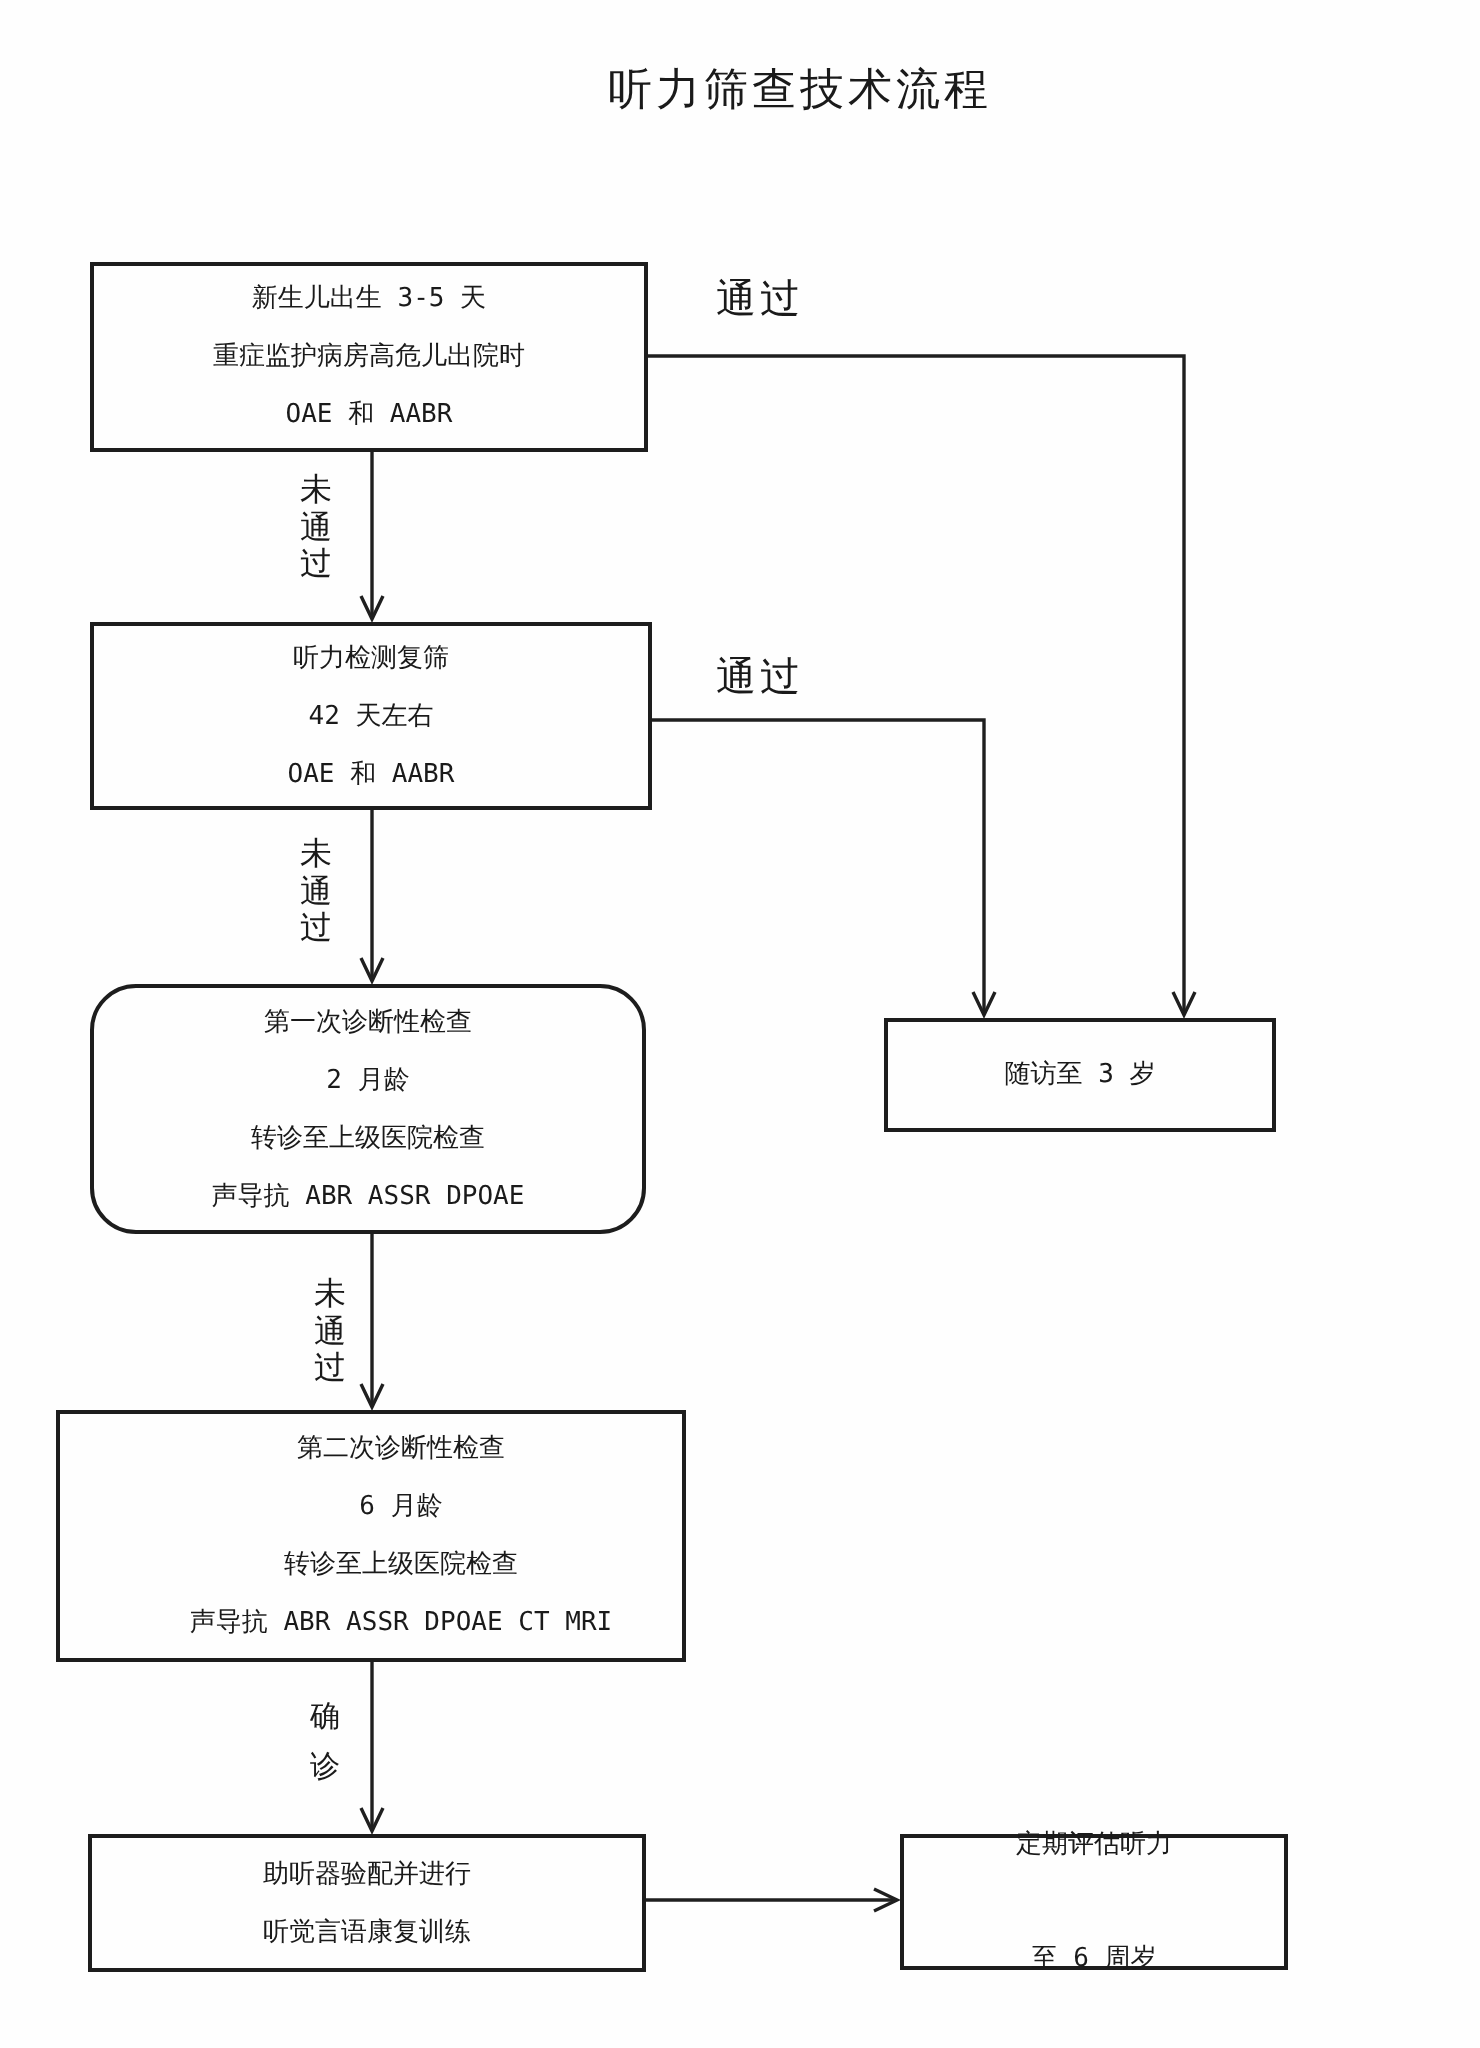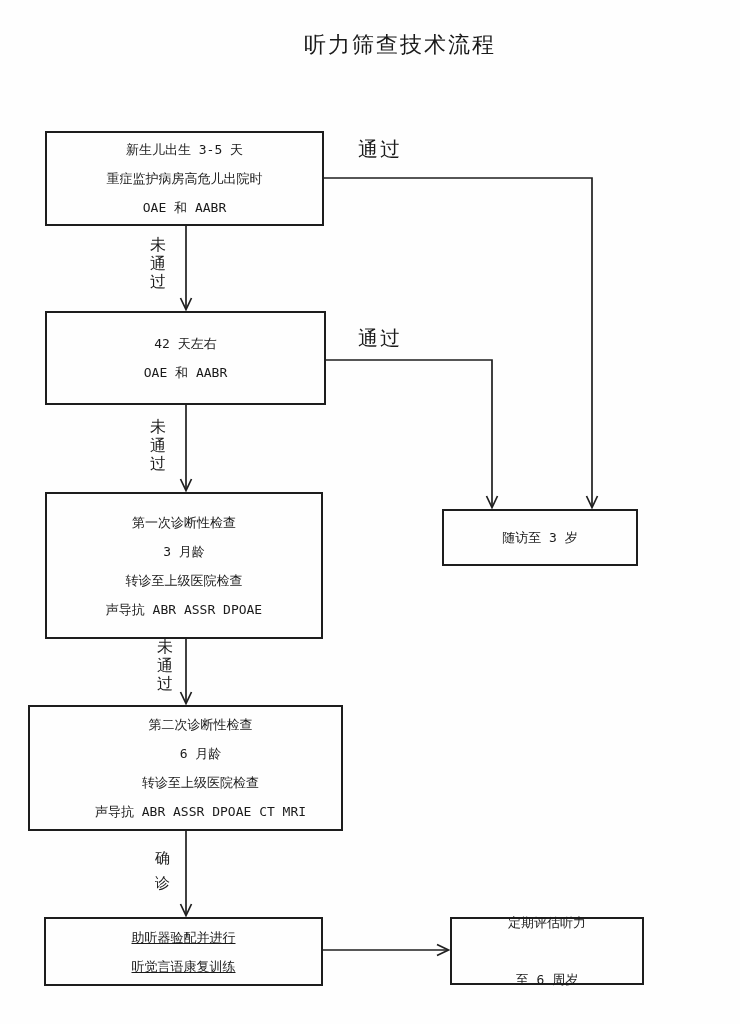--- a/index.html
+++ b/index.html
@@ -114,39 +114,40 @@
 
   <div class="page-title">听力筛查技术流程</div>
 
   <div class="node" style="left:45px; top:131px; width:279px; height:95px;">
     <div class="line">新生儿出生 3-5 天</div>
     <div class="line">重症监护病房高危儿出院时</div>
     <div class="line">OAE 和 AABR</div>
   </div>
 
   <div class="node" style="left:45px; top:311px; width:281px; height:94px;">
+    <div class="line">听力检测复筛</div>
     <div class="line">42 天左右</div>
     <div class="line">OAE 和 AABR</div>
   </div>
 
-  <div class="node" style="left:45px; top:492px; width:278px; height:147px;">
+  <div class="node" style="left:45px; top:492px; width:278px; height:125px;border-radius:23px;">
     <div class="line">第一次诊断性检查</div>
-    <div class="line">3 月龄</div>
+    <div class="line">2 月龄</div>
     <div class="line">转诊至上级医院检查</div>
     <div class="line">声导抗 ABR ASSR DPOAE</div>
   </div>
 
   <div class="node" style="left:28px; top:705px; width:315px; height:126px;padding-left:30px;">
     <div class="line">第二次诊断性检查</div>
     <div class="line">6 月龄</div>
     <div class="line">转诊至上级医院检查</div>
     <div class="line">声导抗 ABR ASSR DPOAE CT MRI</div>
   </div>
 
-  <div class="node" style="left:44px; top:917px; width:279px; height:69px;text-decoration:underline;">
+  <div class="node" style="left:44px; top:917px; width:279px; height:69px;">
     <div class="line">助听器验配并进行</div>
     <div class="line">听觉言语康复训练</div>
   </div>
 
   <div class="node" style="left:442px; top:509px; width:196px; height:57px;">
     <div class="line">随访至 3 岁</div>
   </div>
 
   <div class="node" style="left:450px; top:917px; width:194px; height:68px;gap:28px;">
     <div class="line">定期评估听力</div>

